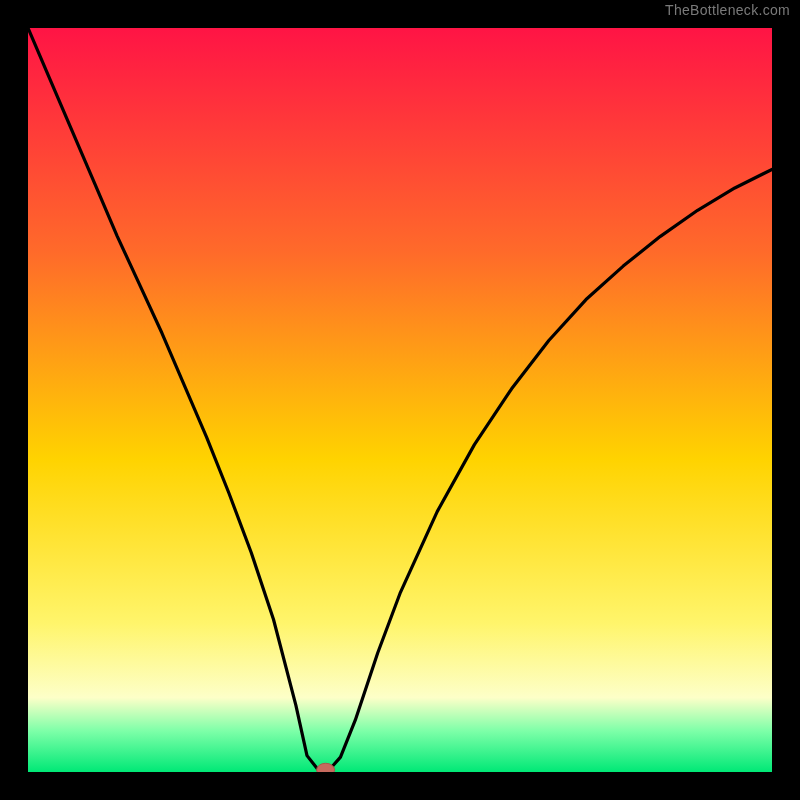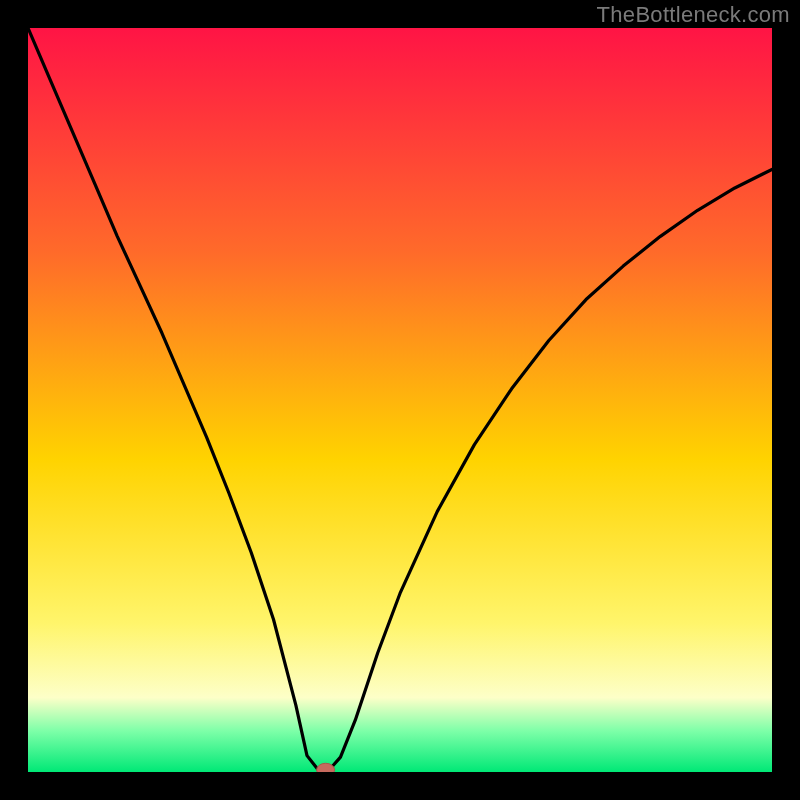--- a/index.html
+++ b/index.html
@@ -15,21 +15,21 @@
     position: relative;
     width: 800px;
     height: 800px;
     background: #000;
   }
   .watermark {
     position: absolute;
     top: 2px;
     right: 10px;
     color: #7a7a7a;
-    font-size: 22px;
+    font-size: 14px;
     font-weight: 500;
     letter-spacing: 0.3px;
     user-select: none;
   }
   .plot {
     position: absolute;
     left: 28px;
     top: 28px;
     width: 744px;
     height: 744px;

